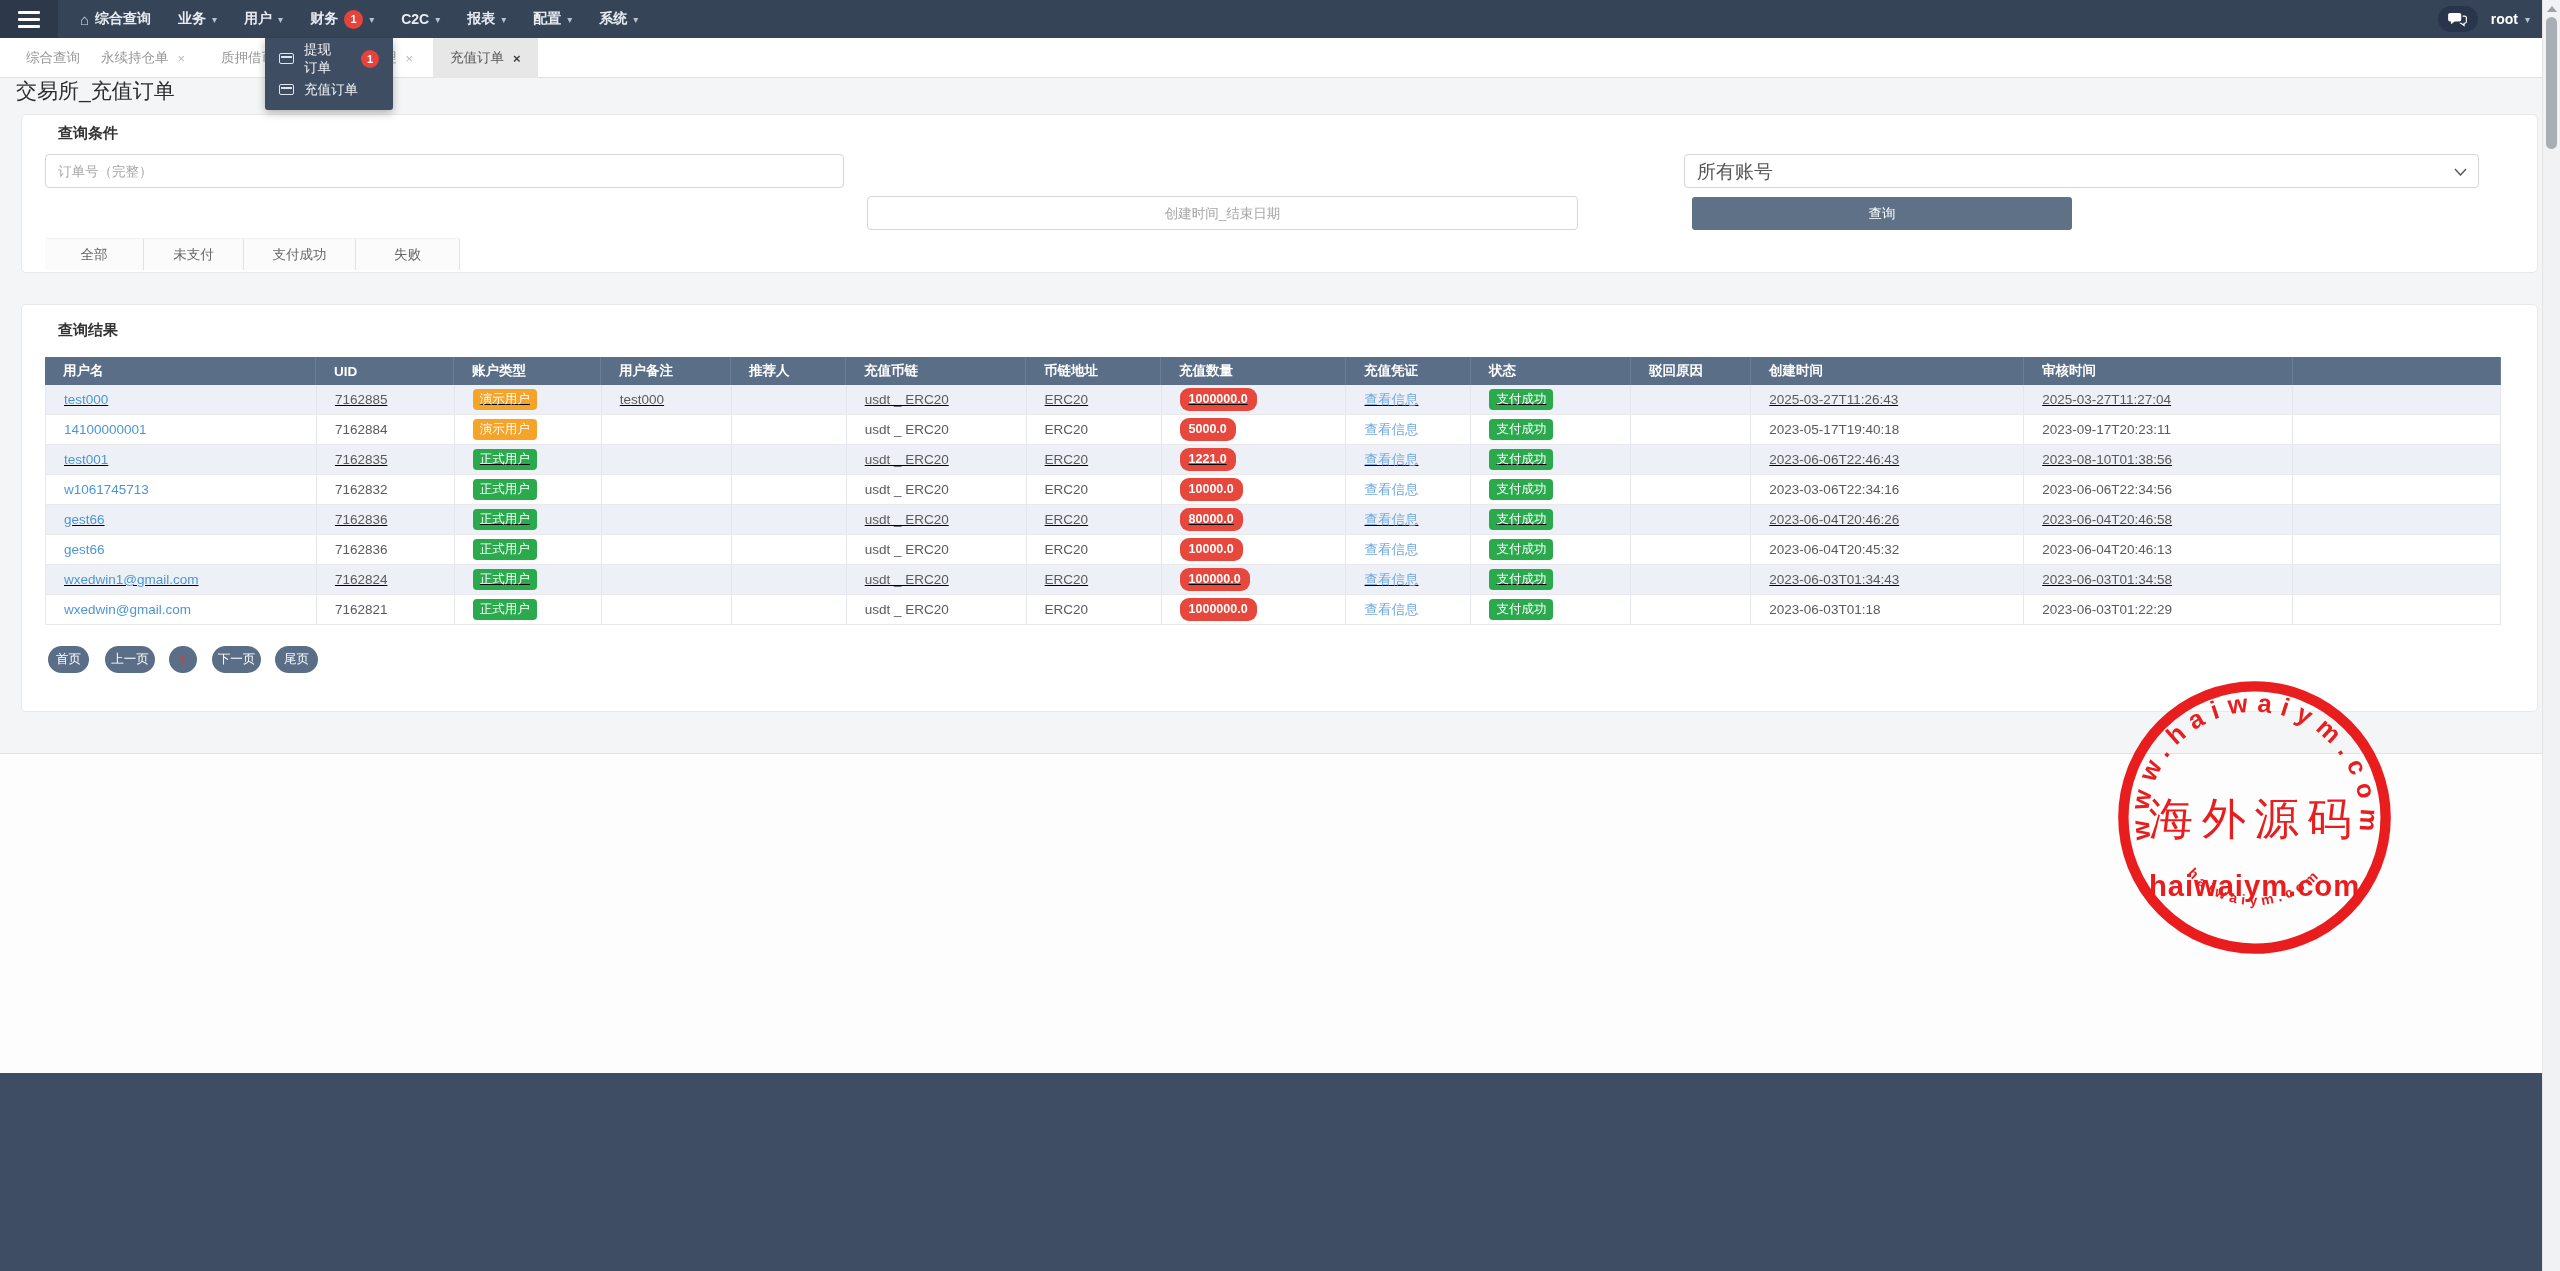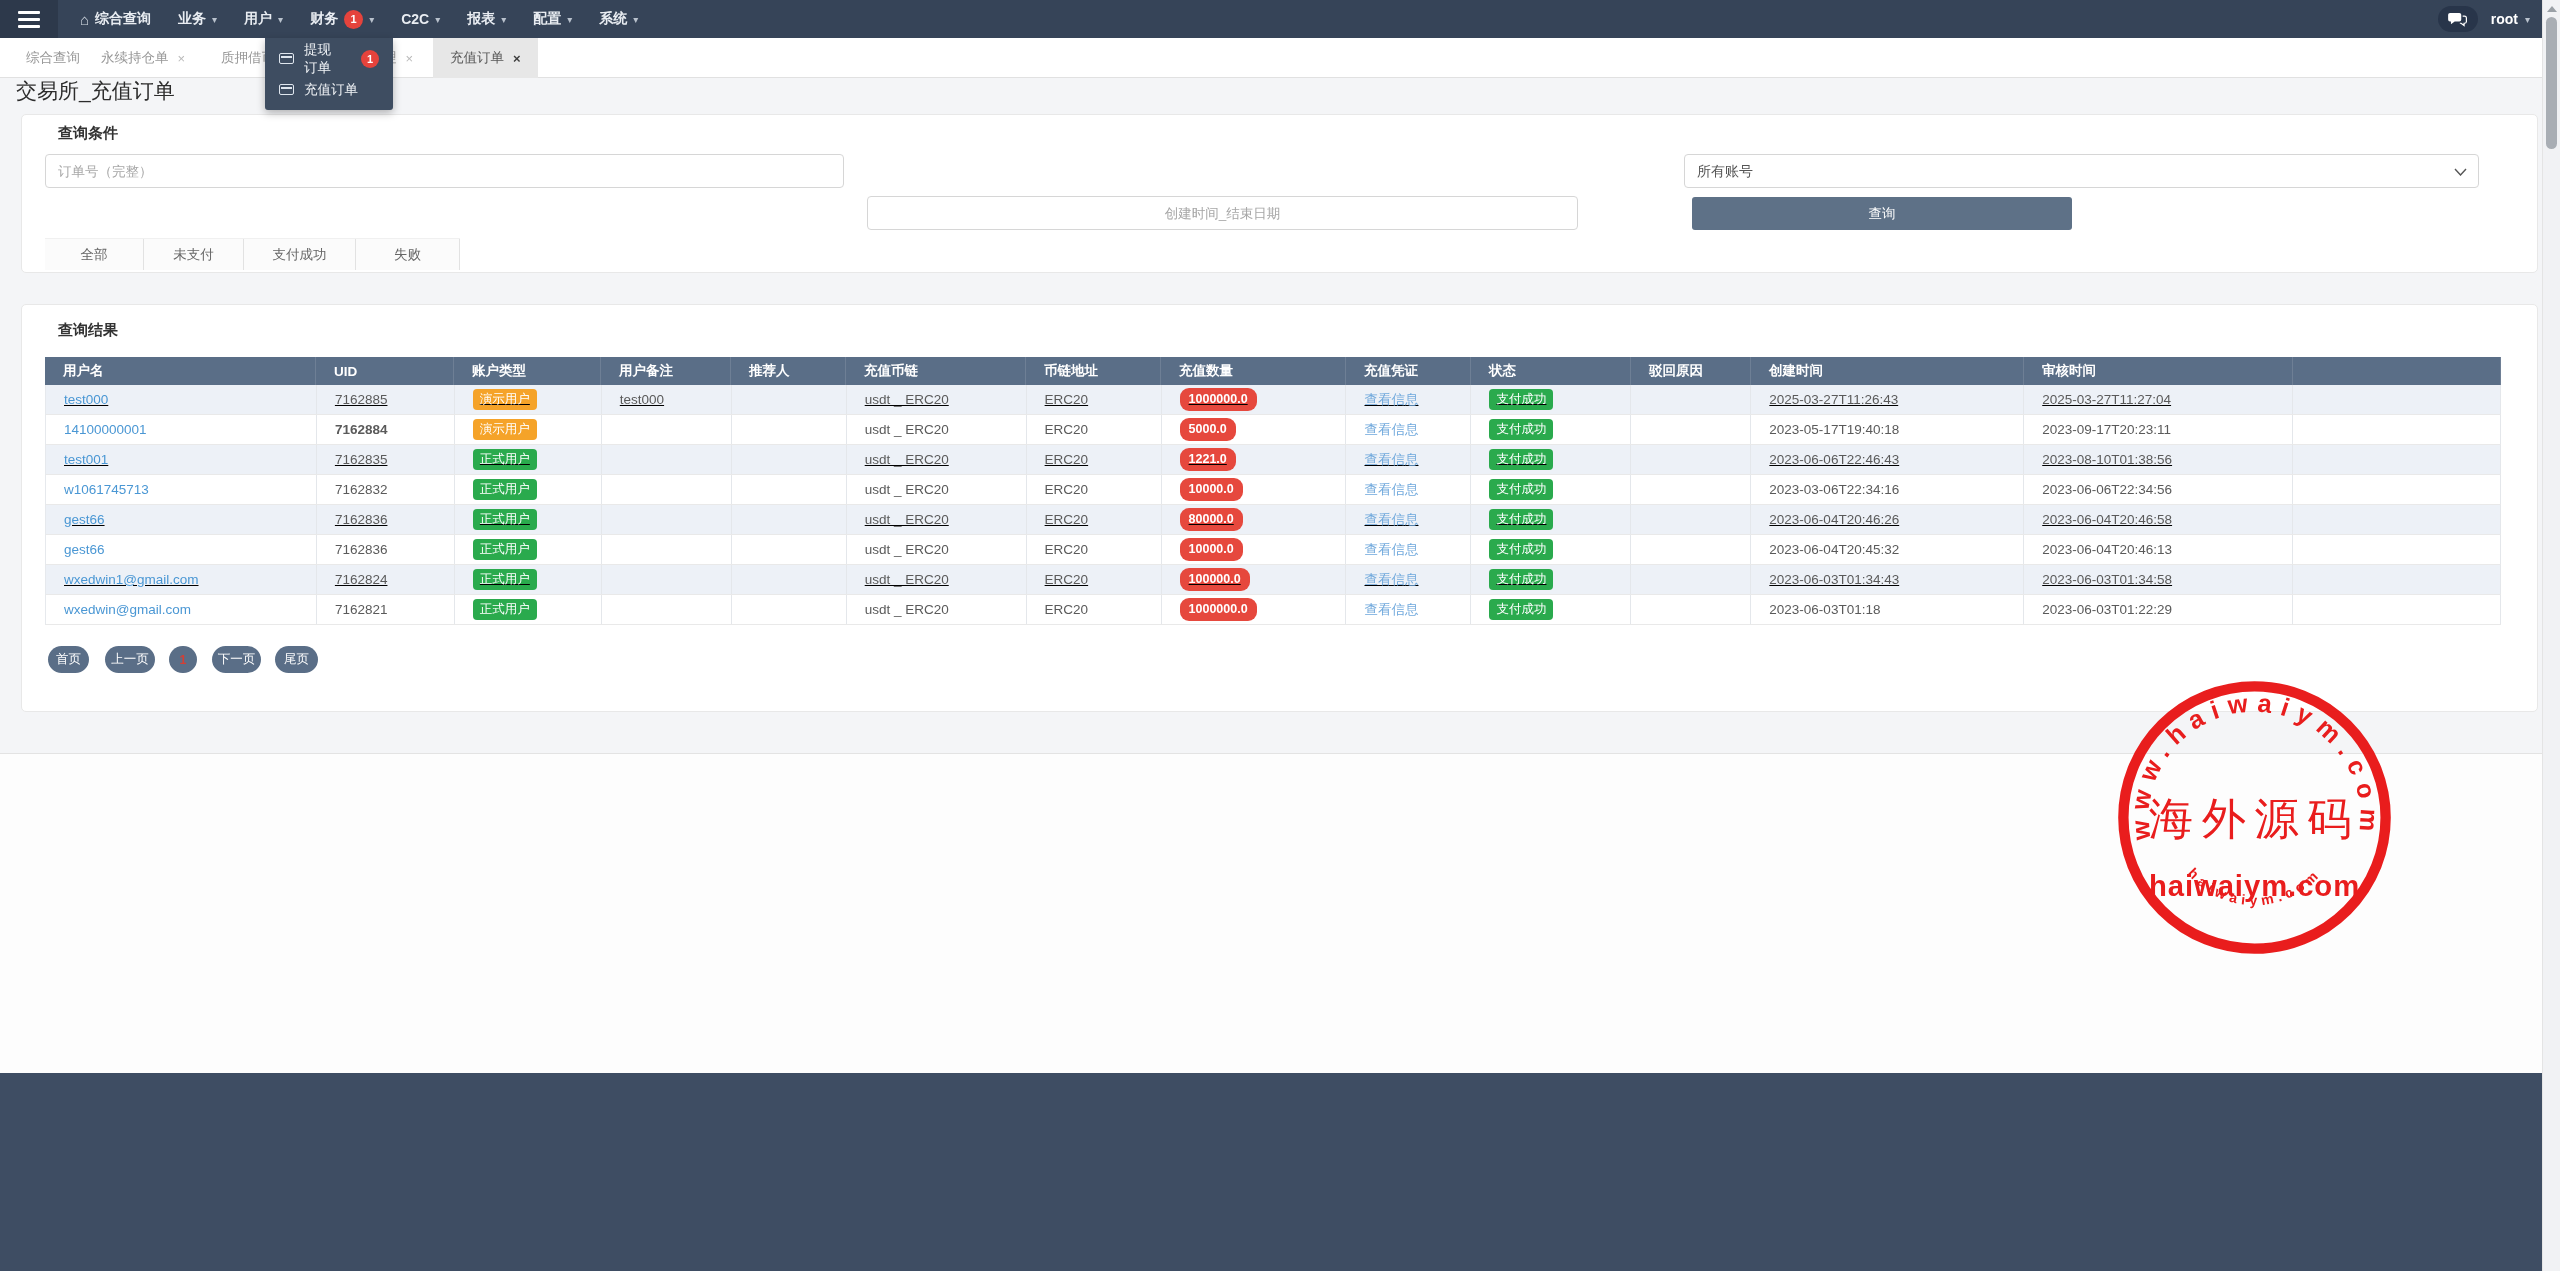--- a/index.html
+++ b/index.html
@@ -29,21 +29,21 @@
 
   
   .page-title { position:absolute; left:16px; top:77px; font-size:21px; font-weight:400; color:#2c2c2c; z-index:4; }
   .panel { position:absolute; left:21px; width:2517px; background:#fff; border:1px solid #e8e8e8; border-radius:5px; }
   .panel-label { position:absolute; left:36px; font-size:15px; font-weight:700; color:#333; }
 
   
   #panel-query { top:114px; height:159px; }
   .inp { position:absolute; height:34px; border:1px solid #d6d6d6; border-radius:4px; padding:0 12px; font-size:13.5px; color:#555; background:#fff; font-family:inherit; outline:none; }
   .inp::placeholder { color:#a6a6a6; opacity:1; }
-  .sel { position:absolute; height:34px; border:1px solid #d6d6d6; border-radius:4px; padding:0 12px; font-size:14px; color:#555; background:#fff; appearance:none; -webkit-appearance:none; font-family:Liberation Sans, sans-serif; outline:none; }
+  .sel { position:absolute; height:34px; border:1px solid #d6d6d6; border-radius:4px; padding:0 12px; font-size:19px; color:#555; background:#fff; appearance:none; -webkit-appearance:none; font-family:Liberation Sans, sans-serif; outline:none; }
   .sel-chev { position:absolute; pointer-events:none; }
   .btn-search { position:absolute; left:1670px; top:82px; width:380px; height:33px; background:#5e7187; color:#fff; font-size:13.5px; border:none; border-radius:3px; cursor:pointer; font-family:inherit; }
   .segments { position:absolute; left:23px; top:123px; width:415px; height:32px; background:#fbfbfb; border-top:1px solid #f0f0f0; display:flex; }
   .seg { display:flex; align-items:center; justify-content:center; font-size:13.5px; color:#666; border-right:1px solid #e2e2e2; cursor:pointer; }
 
   
   #panel-results { top:304px; height:408px; }
   .tablewrap { position:absolute; left:23px; top:52px; width:2456px; }
   .thead { display:flex; height:28px; background:#5a6e87; }
   .th { display:flex; align-items:center; padding-left:18px; color:#fff; font-size:13.5px; font-weight:700; border-right:1px solid rgba(255,255,255,0.12); overflow:hidden; white-space:nowrap; }
@@ -223,21 +223,21 @@
             </div>
             <div class="td" style="width: 120px;"></div>
             <div class="td" style="width: 273px;">2025-03-27T11:26:43</div>
             <div class="td" style="width: 269px;">2025-03-27T11:27:04</div>
             <div class="td" style="width: 208px;"></div>
           </div>
           <div class="tr even">
             <div class="td" style="width: 271px;">
               <a class="lnk">14100000001</a>
             </div>
-            <div class="td" style="width: 138px; font-weight: bold;">7162884</div>
+            <div class="td" style="width: 138px;">7162884</div>
             <div class="td" style="width: 147px;">
               <span class="badge orange">演示用户</span>
             </div>
             <div class="td" style="width: 130px;"></div>
             <div class="td" style="width: 115px;"></div>
             <div class="td" style="width: 180px;">usdt _ ERC20</div>
             <div class="td" style="width: 135px;">ERC20</div>
             <div class="td" style="width: 185px;">
               <span class="amount">5000.0</span>
             </div>

